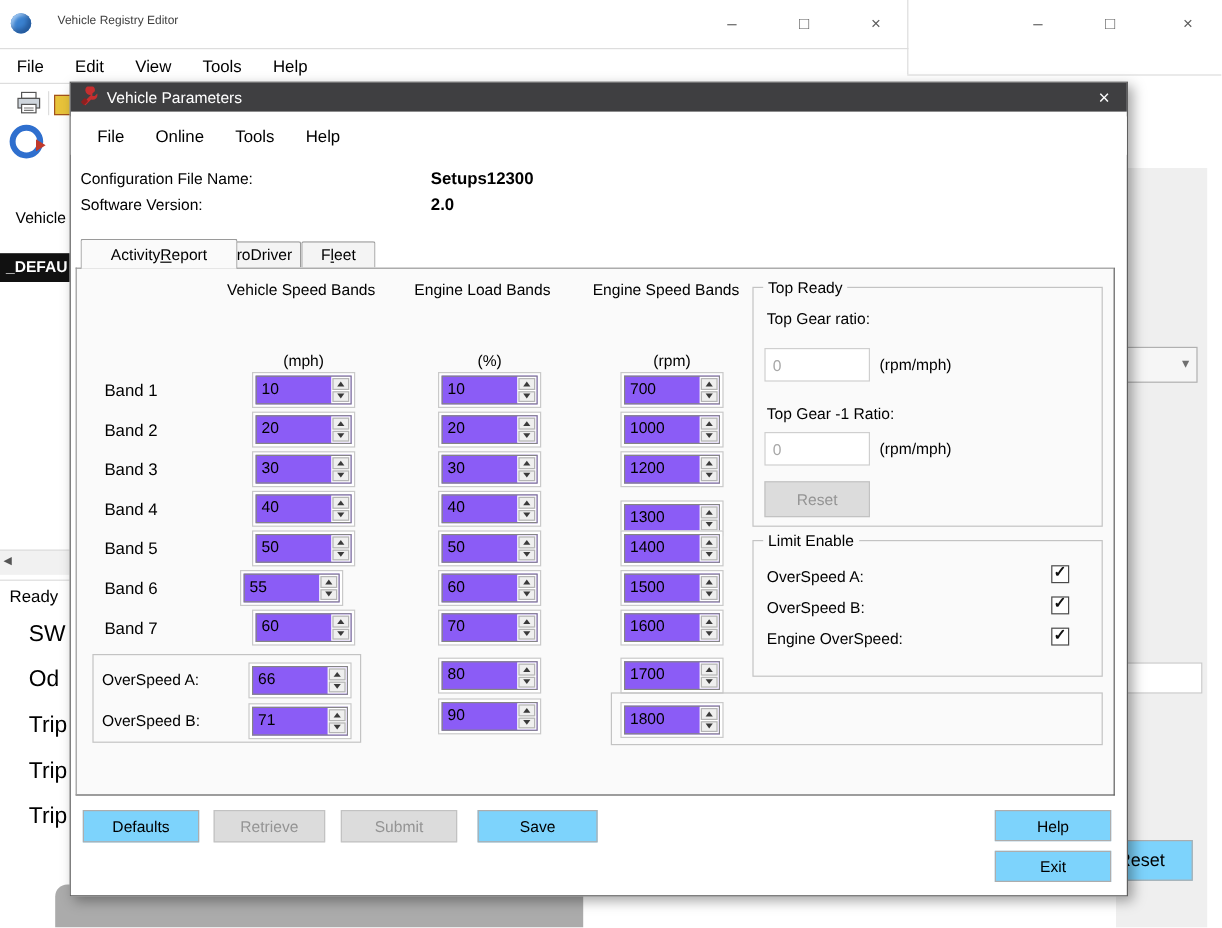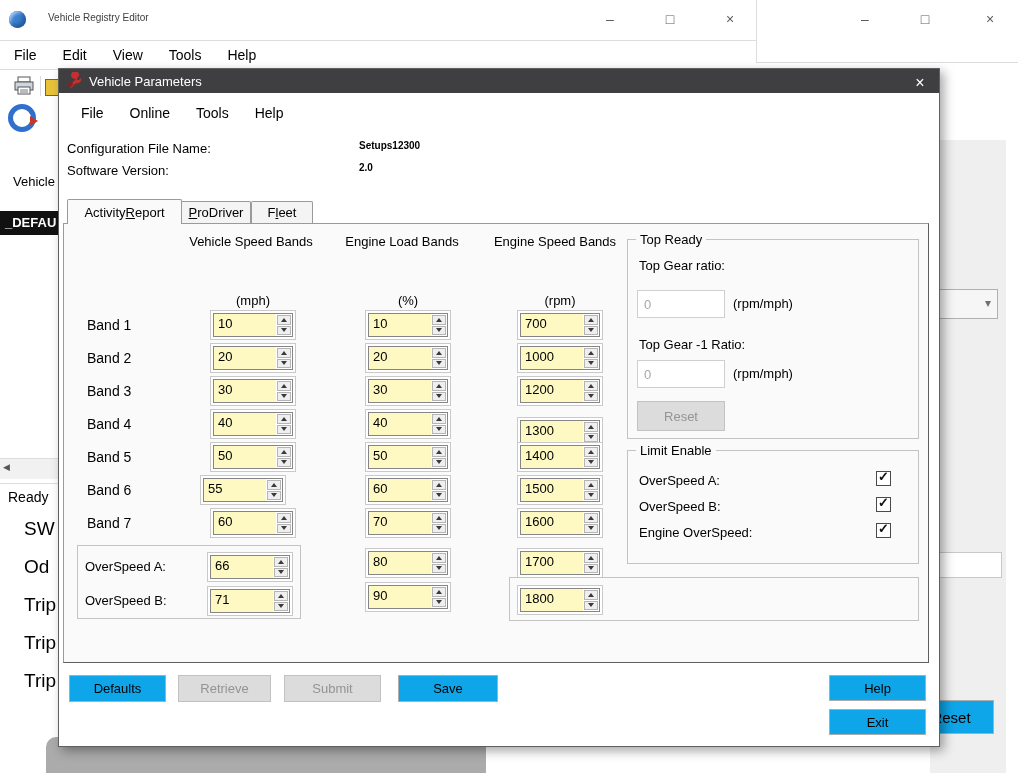--- a/index.html
+++ b/index.html
@@ -13,48 +13,48 @@
   .dialog{position:absolute;left:58px;top:68px;width:880px;height:677px;background:#fff;
           border:1px solid #5f5f5f;box-shadow:4px 4px 10px rgba(0,0,0,.35);z-index:20}
   .dlg-titlebar{position:absolute;left:0;top:0;right:0;height:24px;background:#3f3f41;color:#fff;
                 display:flex;align-items:center;font-size:13px}
   .dlg-title-text{margin-left:6px}
   .dlg-close{position:absolute;right:0;top:0;width:38px;height:28px;display:flex;align-items:center;
              justify-content:center;color:#fff;font-size:16px}
   .dlg-menu{position:absolute;left:0;top:28px;right:0;height:32px;display:flex;align-items:center;
             padding-left:22px;gap:26px;font-size:14px;background:#fff}
   .cfg-label{position:absolute;font-size:13px}
-  .cfg-value{position:absolute;font-size:10px;font-weight:bold}
+  .cfg-value{position:absolute;font-size:14px;font-weight:bold}
   .tab{position:absolute;box-sizing:border-box;border:1px solid #9a9a9a;border-bottom:none;
        border-radius:2px 2px 0 0;font-size:13px;display:flex;align-items:center;justify-content:center;
        background:#f4f4f4;z-index:1}
   .tab.active{background:#fafafa;z-index:3}
   .panel{position:absolute;left:4px;top:154px;width:866px;height:440px;background:#fafafa;
          box-sizing:border-box;border:1px solid #9a9a9a;border-right-color:#5f5f5f;
          border-bottom-color:#5f5f5f;z-index:2}
   .col-header{position:absolute;font-size:13px;text-align:center}
   .unit{position:absolute;font-size:13px;text-align:center;width:86px}
   .row{position:absolute;left:0;width:100%;height:30px}
   .row-label{position:absolute;left:23px;font-size:14px;line-height:30px}
   .nud-wrap{position:absolute;width:86px;height:30px;box-sizing:border-box;border:1px solid #c9c9c9;
             background:#fff;padding:2px}
-  .nud{display:flex;width:100%;height:100%;box-sizing:border-box;border:1px solid #858585;background:#fef9c3}
+  .nud{display:flex;width:100%;height:100%;box-sizing:border-box;border:1px solid #858585;background:#8b5cf6}
   .nud-v{flex:1;font-size:13px;line-height:20px;padding-left:4px;overflow:hidden}
   .nud-b{width:16px;display:flex;flex-direction:column;gap:1px;padding:1px;background:#fff;box-sizing:border-box}
   .spin{flex:1;background:#efefef;border:1px solid #b5b5b5;display:flex;align-items:center;justify-content:center}
   .tri{width:0;height:0;border-left:3px solid transparent;border-right:3px solid transparent}
   .tri-up{border-bottom:4px solid #3a3a3a}
   .tri-dn{border-top:4px solid #3a3a3a}
   .gb{position:absolute;border:1px solid #c3c3c3;box-sizing:border-box}
   .gb-title{position:absolute;top:-8px;left:8px;background:#fafafa;padding:0 4px;font-size:13px;line-height:16px}
   .gb-label{position:absolute;font-size:13px}
   .os-label{position:absolute;font-size:13px;line-height:30px}
   .textbox{position:absolute;box-sizing:border-box;background:#fff;border:1px solid #cfcfcf;
            font-size:13px;color:#a8a8a8;padding:6px 0 0 6px}
-  .btn{position:absolute;box-sizing:border-box;background:#0ea5e9;border:1px solid #adadad;font-size:13px;
+  .btn{position:absolute;box-sizing:border-box;background:#7dd3fc;border:1px solid #adadad;font-size:13px;
        display:flex;align-items:center;justify-content:center;color:#000}
   .btn.disabled{background:#dcdcdc;border-color:#c2c2c2;color:#949494}
   .checkbox{position:absolute;width:15px;height:15px;box-sizing:border-box;border:1px solid #4a4a4a;background:#fff}
   .checkbox::after{content:"✓";position:absolute;left:1px;top:-3px;font-size:13px;font-weight:bold;color:#111}
   
   .menu-item{font-size:14px}
   .list-big{position:absolute;left:24px;font-size:19px}
 </style>
 </head>
 <body>
@@ -150,21 +150,21 @@
     <span>Online</span>
     <span>Tools</span>
     <span>Help</span>
   </div>
 
   <span class="cfg-label" style="left:8px;top:72px">Configuration File Name:</span>
   <span class="cfg-value" style="left:300px;top:71px">Setups12300</span>
   <span class="cfg-label" style="left:8px;top:94px">Software Version:</span>
   <span class="cfg-value" style="left:300px;top:93px">2.0</span>
 
-  <div class="tab active" style="left:8px;top:130px;width:115px;height:25px">
+  <div class="tab active" style="left:8px;top:130px;width:131px;height:25px">
     <span>Activity </span>
       <span style="text-decoration:underline">R</span>
       <span>eport</span>
   </div>
   <div class="tab" style="left:122px;top:132px;width:70px;height:22px">
     <span></span>
       <span style="text-decoration:underline">P</span>
       <span>roDriver</span>
   </div>
   <div class="tab" style="left:192px;top:132px;width:62px;height:22px">

